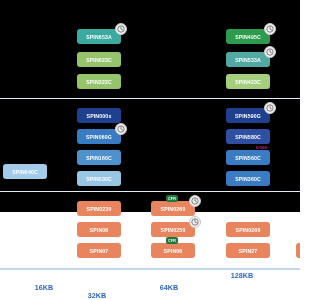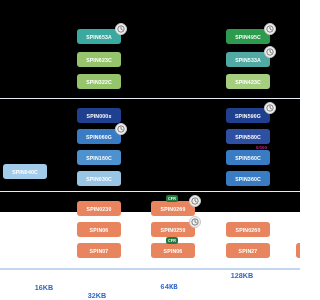--- a/index.html
+++ b/index.html
@@ -163,15 +163,15 @@
         <path d="M4 2.1 L4 4.1 L5.5 4.9" fill="none" stroke="#6f6f6f" stroke-width="0.9" stroke-linecap="round"></path>
       </svg>
     </div>
     <div class="node" style="left: 151px; top: 243px; width: 44px; background: rgb(232, 133, 95); color: rgb(255, 255, 255);">SPIN06</div>
     <div class="tag-badge" style="left: 166px; top: 237px;">CFR</div>
     <div class="node" style="left: 226px; top: 222px; width: 44px; background: rgb(232, 133, 95); color: rgb(255, 255, 255);">SPIN0260</div>
     <div class="node" style="left: 226px; top: 243px; width: 44px; background: rgb(232, 133, 95); color: rgb(255, 255, 255);">SPIN27</div>
     <div class="node" style="left: 296px; top: 243px; width: 10px; background: rgb(232, 133, 95); color: rgb(255, 255, 255);"></div>
     <div class="axis-label" style="left: 44px; top: 283px;">16KB</div>
     <div class="axis-label" style="left: 97px; top: 283px; margin-top: 8px;">32KB</div>
-    <div class="axis-label" style="left: 169px; top: 283px; font-family: Liberation Mono, monospace;">64KB</div>
+    <div class="axis-label" style="left: 169px; top: 283px;">64KB</div>
     <div class="axis-label" style="left: 242px; top: 271px;">128KB</div>
   </div>
 
 </body></html>

